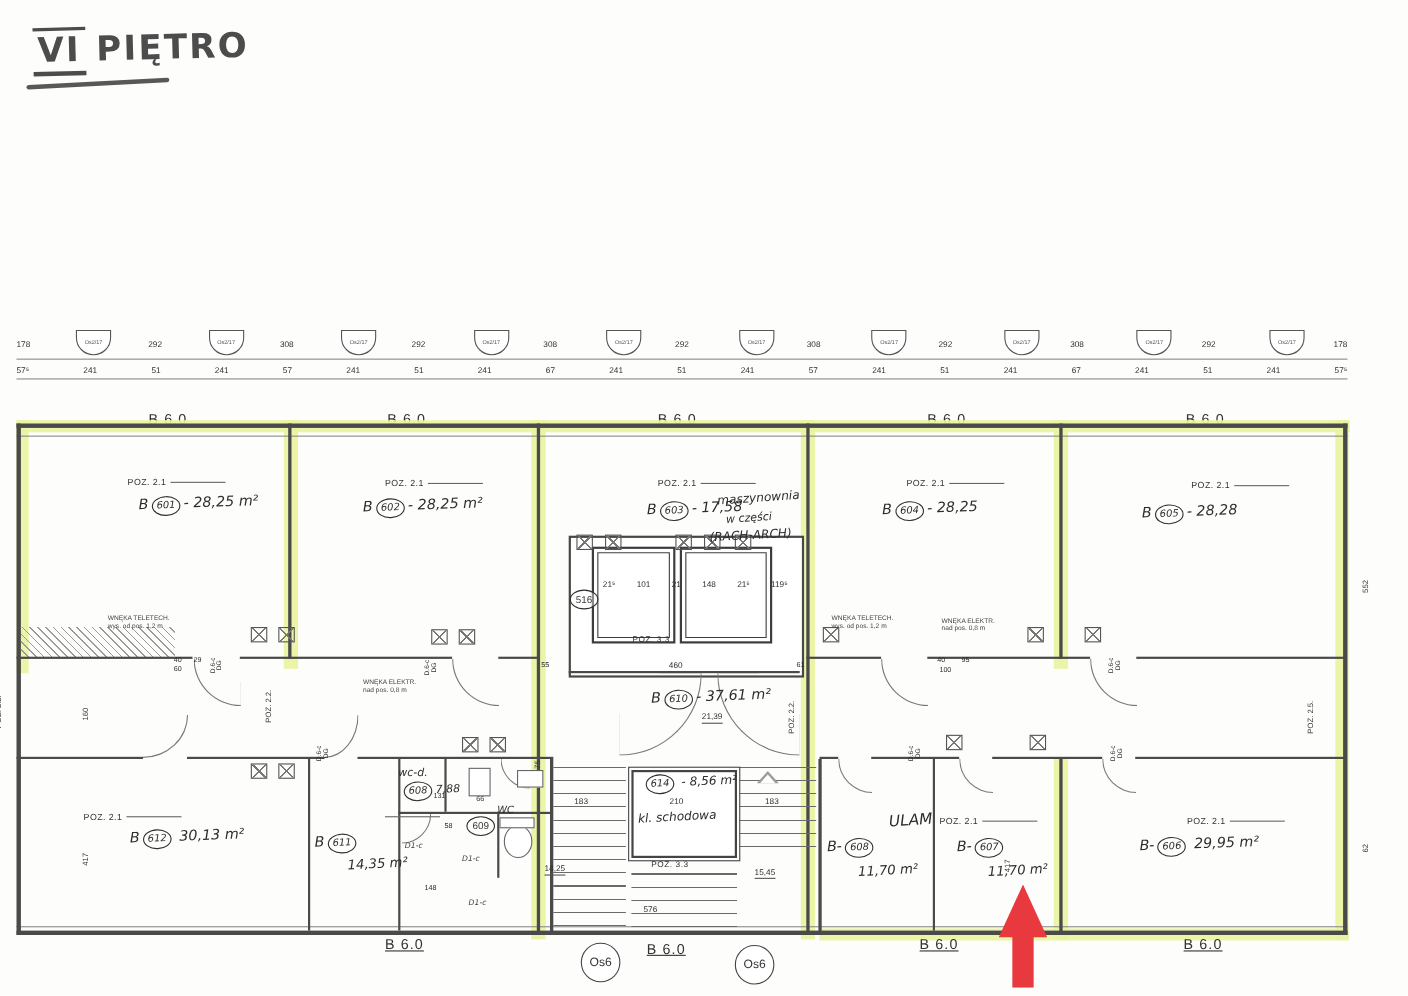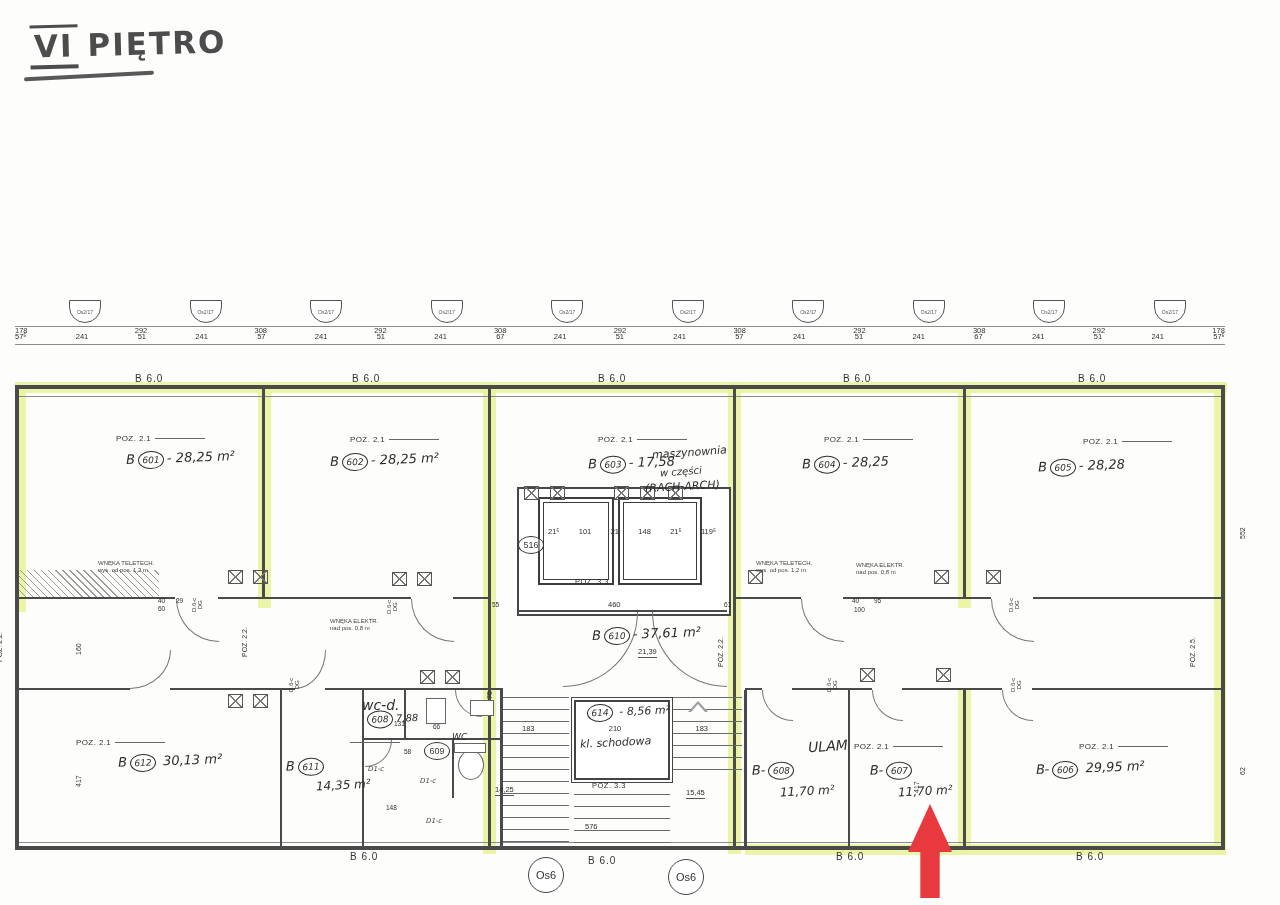--- a/index.html
+++ b/index.html
@@ -33,21 +33,21 @@
   .tiny{position:absolute;font-size:6px;line-height:7px;color:#444;white-space:nowrap;}
   .dim{position:absolute;font-size:7.5px;color:#2f2f2f;white-space:nowrap;}
   .dimrow{position:absolute;display:flex;justify-content:space-between;}
   .dimrow span{font-size:7.5px;color:#2f2f2f;}
   .vtext{transform:rotate(-90deg);transform-origin:left bottom;position:absolute;font-size:7px;color:#333;white-space:nowrap;}
   .gbrow{position:absolute;display:flex;justify-content:space-between;}
   .gbrow span{display:inline-flex;width:30px;height:21px;border:1px solid #555;border-radius:0 0 16px 16px;
       font-size:5px;justify-content:center;align-items:center;color:#555;background:#fff;}
   .osb{position:absolute;width:34px;height:34px;border:1.3px solid #444;border-radius:50%;
        display:flex;justify-content:center;align-items:center;font-size:11px;color:#333;background:#fff;}
-  .beam{position:absolute;font-size:10px;color:#333;letter-spacing:1px;}
+  .beam{position:absolute;font-size:13px;color:#333;letter-spacing:1px;text-decoration:underline;}
   .door{position:absolute;font-size:6px;color:#333;transform:rotate(-90deg);transform-origin:left bottom;text-align:center;line-height:6px;}
   
   .title{position:absolute;left:30px;top:26px;transform:rotate(-1.5deg);
          font-family:"DejaVu Sans",sans-serif;font-weight:700;font-size:31px;color:#4c4c4c;letter-spacing:2px;}
   .title .roman{border-top:3px solid #4c4c4c;border-bottom:4px solid #4c4c4c;padding:0 4px 1px 4px;margin-right:10px;}
   .underswoosh{position:absolute;left:24px;top:74px;width:130px;height:4px;background:#585858;border-radius:2px;transform:rotate(-3deg);}
   .wm{position:absolute;left:266px;top:420px;width:780px;font-weight:700;font-size:58px;letter-spacing:0px;
       color:rgba(168,168,168,0.62);white-space:nowrap;z-index:40;font-family:"Liberation Sans",sans-serif;}
   .redarrow{position:absolute;left:908px;top:804px;width:44px;height:94px;background:#e8393e;z-index:50;
       clip-path:polygon(50% 0,100% 51%,72% 51%,72% 100%,28% 100%,28% 51%,0 51%);
@@ -73,21 +73,21 @@
       <span>Os2/17</span>
       <span>Os2/17</span>
       <span>Os2/17</span>
       <span>Os2/17</span>
       <span>Os2/17</span>
       <span>Os2/17</span>
       <span>Os2/17</span>
       <span>Os2/17</span>
       <span>Os2/17</span>
     </div>
-  <div class="dimrow" style="left:15px;top:326px;width:1210px;">
+  <div class="dimrow" style="left:15px;top:308px;width:1210px;">
       <span>178</span>
       <span>292</span>
       <span>308</span>
       <span>292</span>
       <span>308</span>
       <span>292</span>
       <span>308</span>
       <span>292</span>
       <span>308</span>
       <span>292</span>
@@ -290,21 +290,21 @@
     <span>B</span><span class="bub">612</span>
     <span>30,13 m²</span>
   </div>
 
   <span class="poz" style="left:346px;top:742px;"></span>
   <div class="room hand" style="left:286px;top:758px;">
     <span>B</span><span class="bub">611</span>
   </div>
   <div class="hand abs" style="left:316px;top:778px;font-size:12px;transform:rotate(-3deg);">14,35 m²</div>
 
-  <div class="hand abs" style="left:362px;top:697px;font-size:14px;">wc-d.</div>
+  <div class="hand abs" style="left:362px;top:697px;font-size:10px;">wc-d.</div>
   <div class="room hand" style="left:364px;top:710px;font-size:10px;">
     <span class="bub">608</span><span>7,88</span>
   </div>
   <span class="bub abs" style="left:424px;top:742px;">609</span>
   <div class="hand abs" style="left:452px;top:732px;font-size:9px;">WC</div>
 
   <div class="hand abs" style="left:808px;top:738px;font-size:14px;transform:rotate(-4deg);">ULAM</div>
   <div class="room hand" style="left:752px;top:762px;">
     <span>B-</span><span class="bub">608</span>
   </div>

